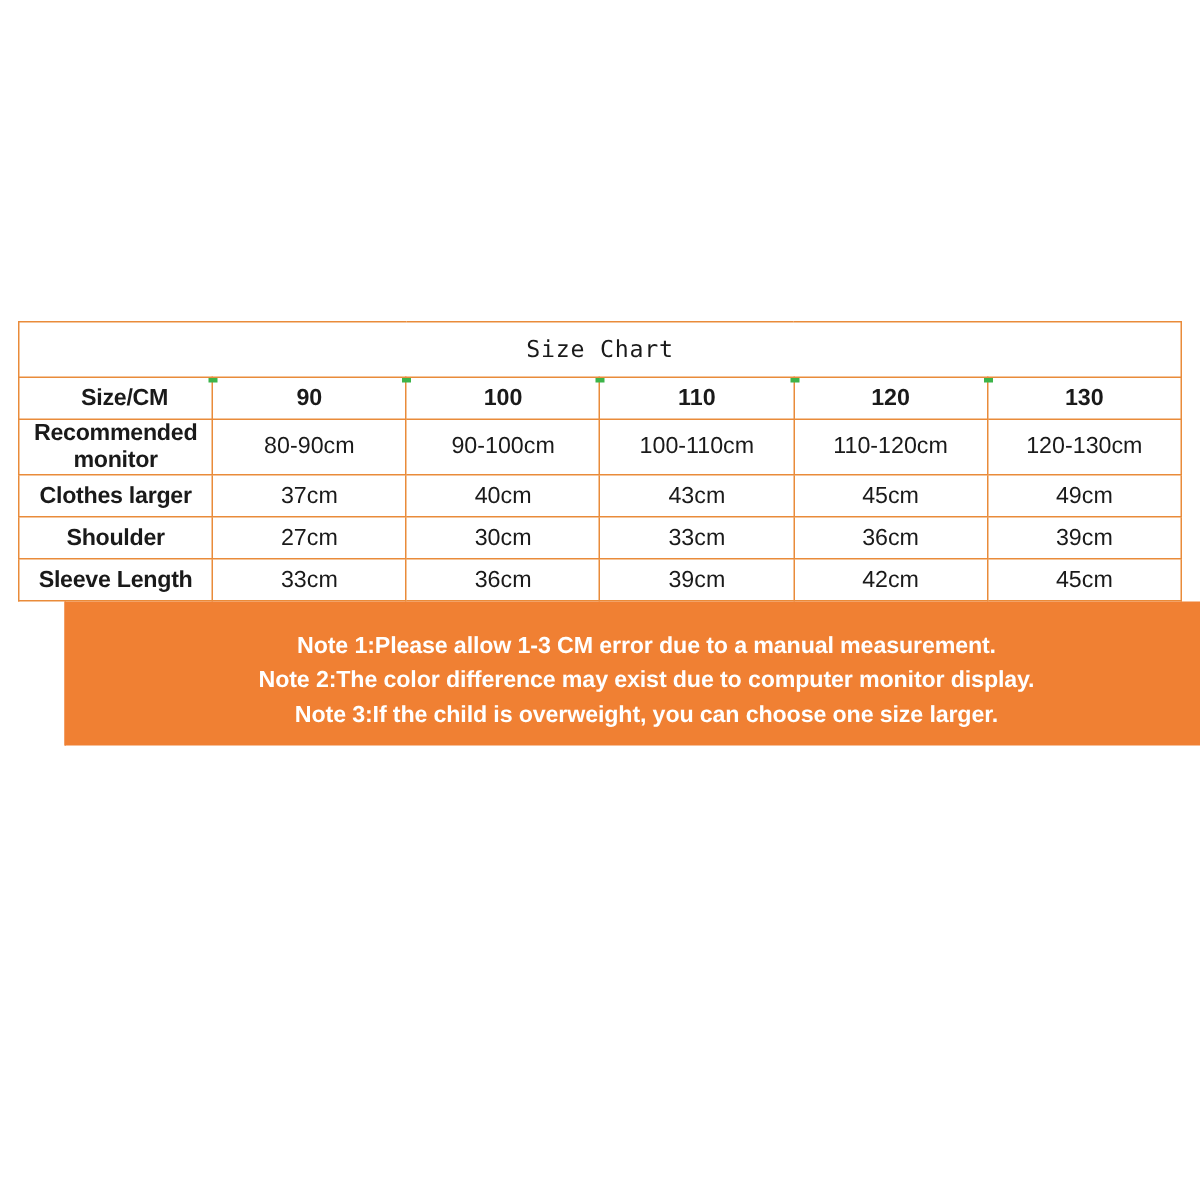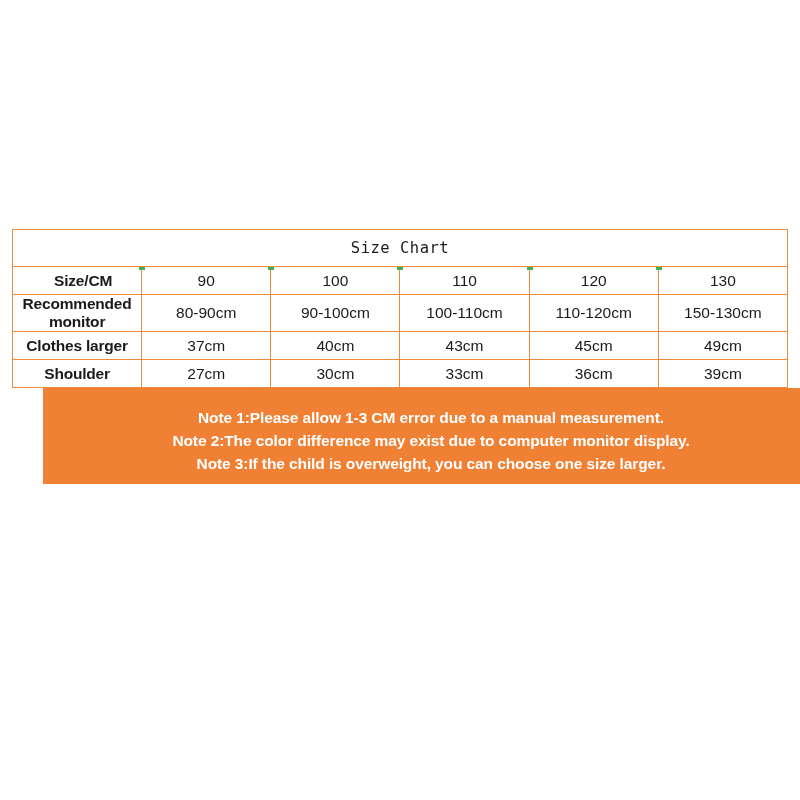--- a/index.html
+++ b/index.html
@@ -13,21 +13,21 @@
   #stage {
     position: relative;
     width: 800px;
     height: 800px;
     background: #ffffff;
     overflow: hidden;
   }
   .chart-wrap {
     position: absolute;
     left: 12px;
-    top: 229px;
+    top: 214px;
     width: 776px;
   }
   table.size-chart {
     border-collapse: collapse;
     width: 776px;
     table-layout: fixed;
     background: #ffffff;
   }
   table.size-chart td {
     border: 1px solid #e98b3a;
@@ -45,21 +45,21 @@
     height: 36px !important;
     letter-spacing: 0.5px;
     font-weight: normal;
   }
   .row-label {
     font-weight: bold;
     font-size: 16.5px;
     letter-spacing: -0.2px;
   }
   .head-val {
-    font-weight: normal;
+    font-weight: bold;
     font-size: 16px;
   }
   .val {
     font-size: 15.5px;
   }
   .notes {
     background: #f08033;
     width: 776px;
     padding: 18px 0 9px 0;
     box-sizing: border-box;
@@ -118,41 +118,49 @@
             <span>130</span>
           </td>
         </tr>
 
         <tr>
           <td class="row-label">Recommended monitor</td>
           <td class="val">80-90cm</td>
           <td class="val">90-100cm</td>
           <td class="val">100-110cm</td>
           <td class="val">110-120cm</td>
-          <td class="val">150-130cm</td>
+          <td class="val">120-130cm</td>
         </tr>
 
         <tr>
           <td class="row-label">Clothes larger</td>
           <td class="val">37cm</td>
           <td class="val">40cm</td>
           <td class="val">43cm</td>
           <td class="val">45cm</td>
           <td class="val">49cm</td>
         </tr>
 
         <tr>
           <td class="row-label">Shoulder</td>
           <td class="val">27cm</td>
           <td class="val">30cm</td>
           <td class="val">33cm</td>
           <td class="val">36cm</td>
           <td class="val">39cm</td>
         </tr>
 
+        <tr>
+          <td class="row-label">Sleeve Length</td>
+          <td class="val">33cm</td>
+          <td class="val">36cm</td>
+          <td class="val">39cm</td>
+          <td class="val">42cm</td>
+          <td class="val">45cm</td>
+        </tr>
 
 
       </tbody>
     </table>
 
     <div class="notes">
       <div class="note-line">Note 1:Please allow 1-3 CM error due to a manual measurement.</div>
       <div class="note-line">Note 2:The color difference may exist due to computer monitor display.</div>
       <div class="note-line">Note 3:If the child is overweight, you can choose one size larger.</div>
     </div>

